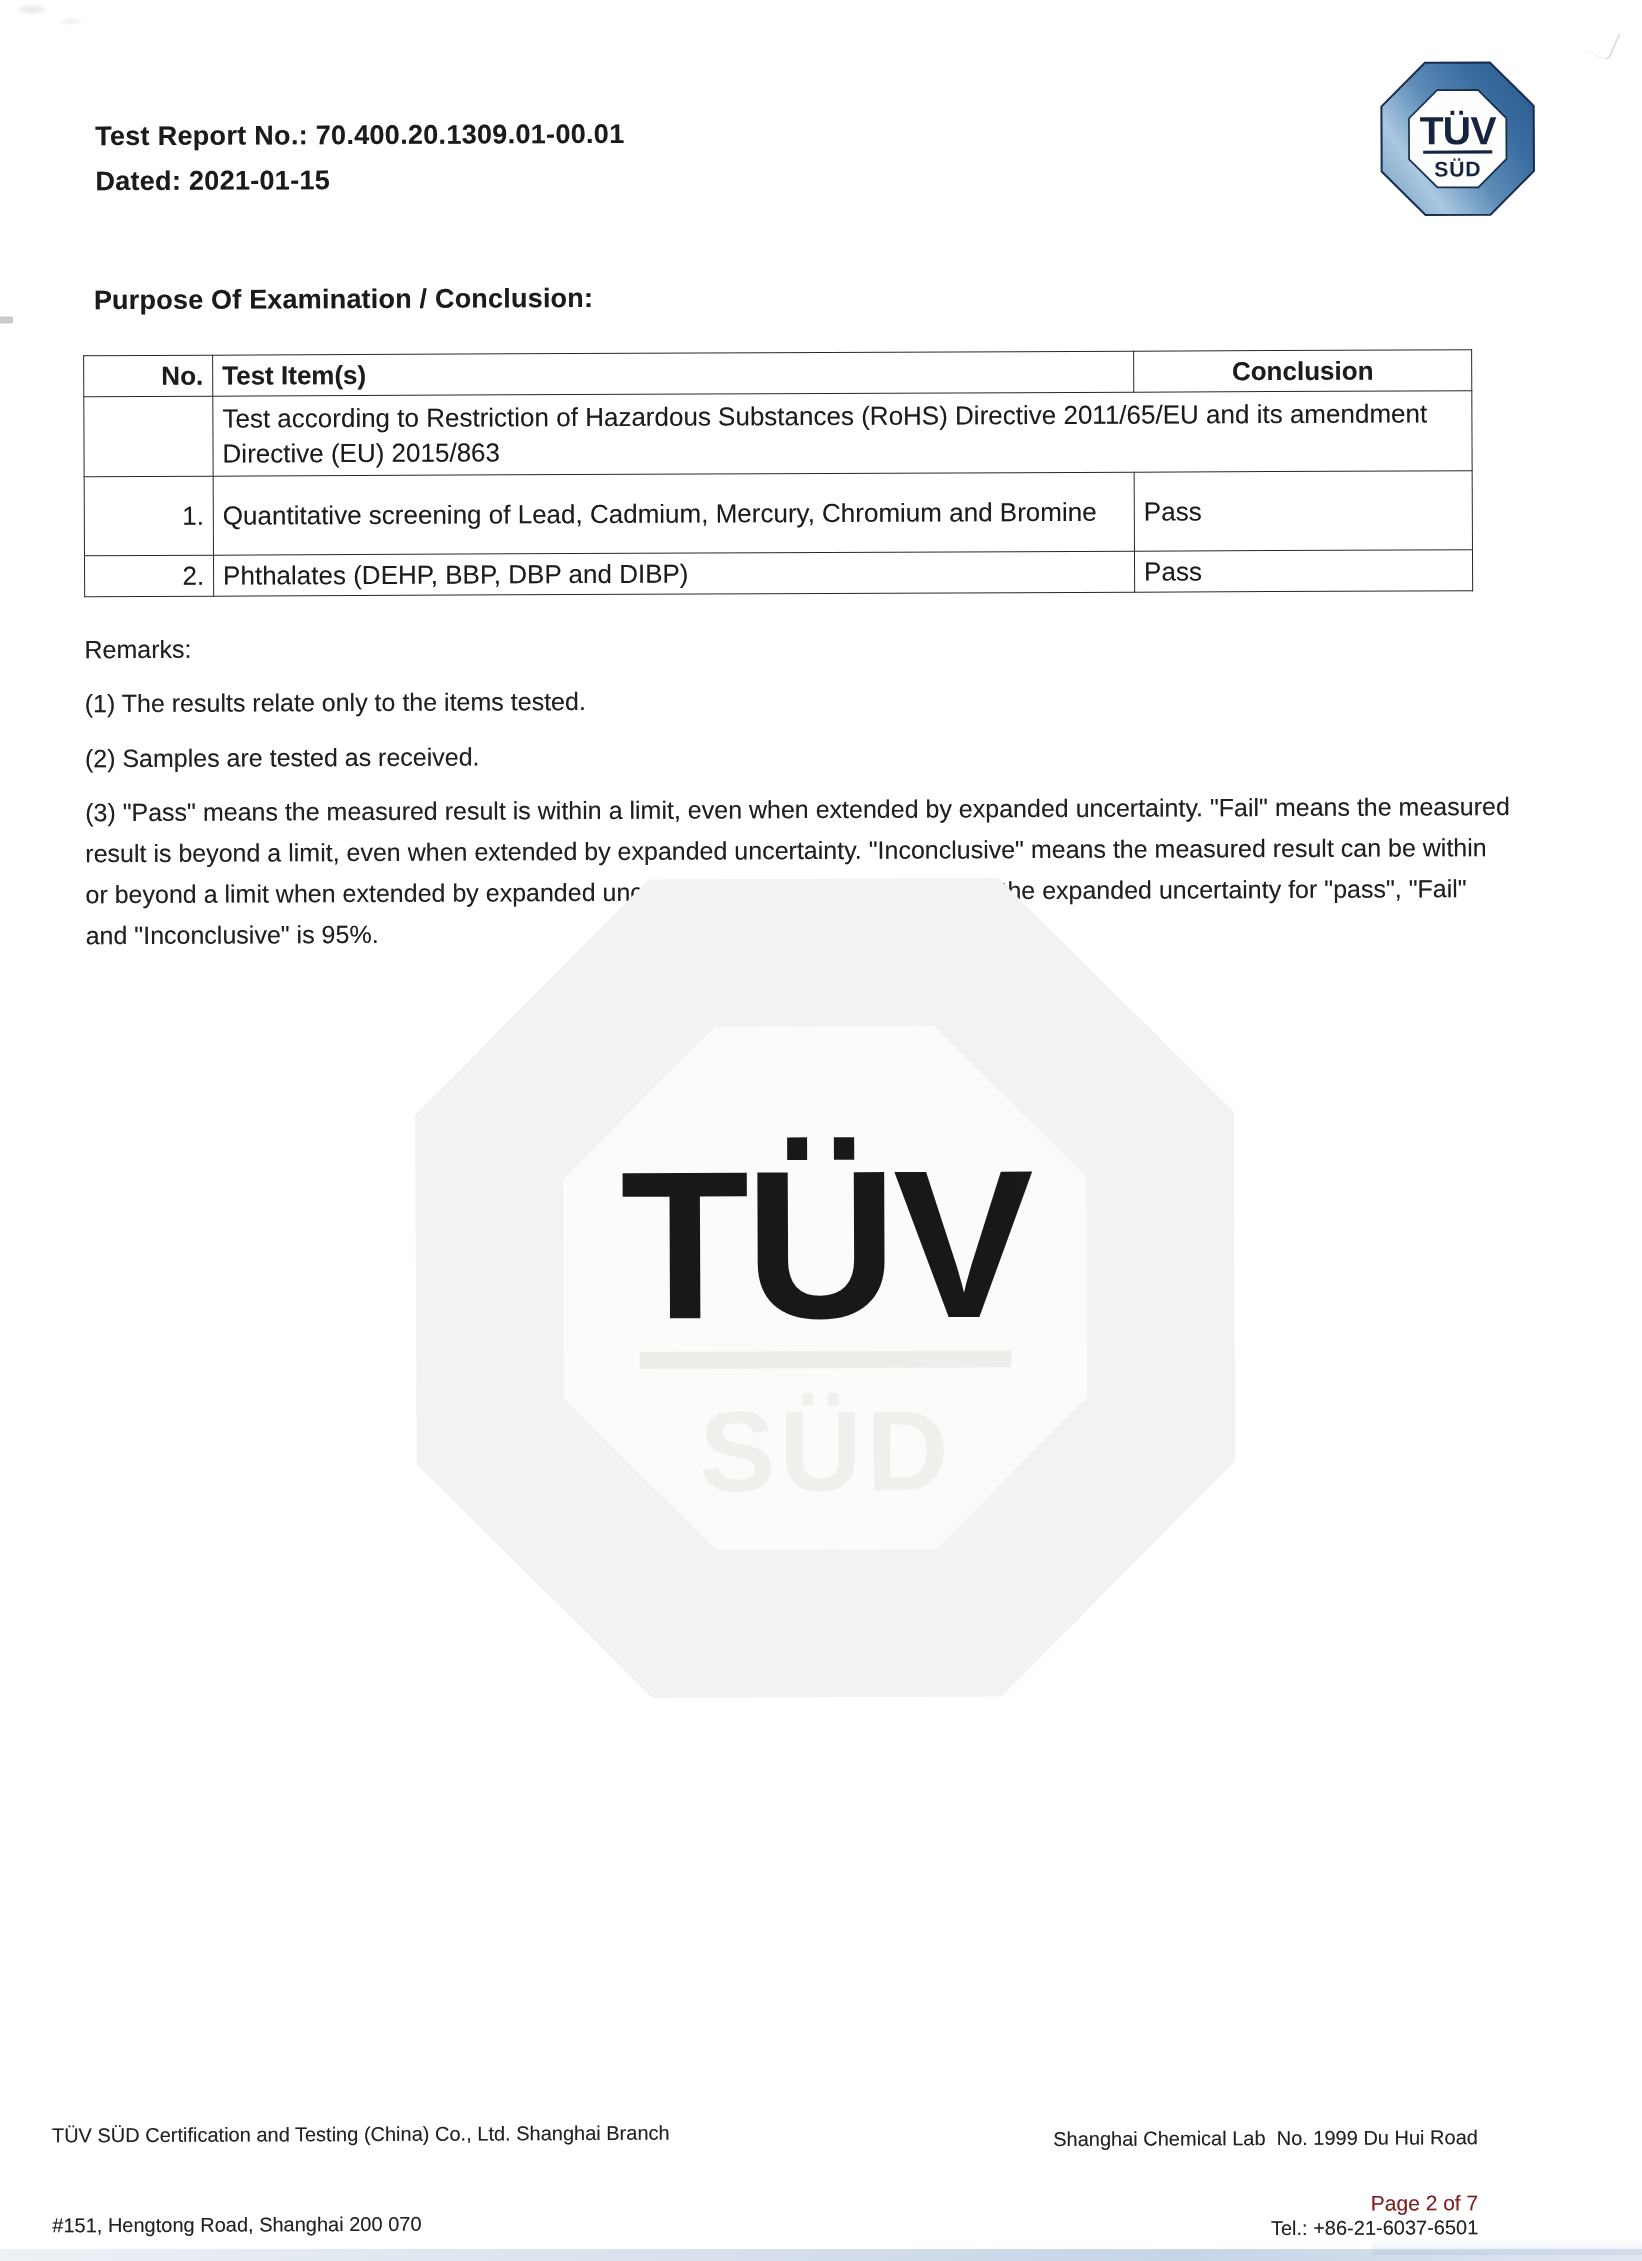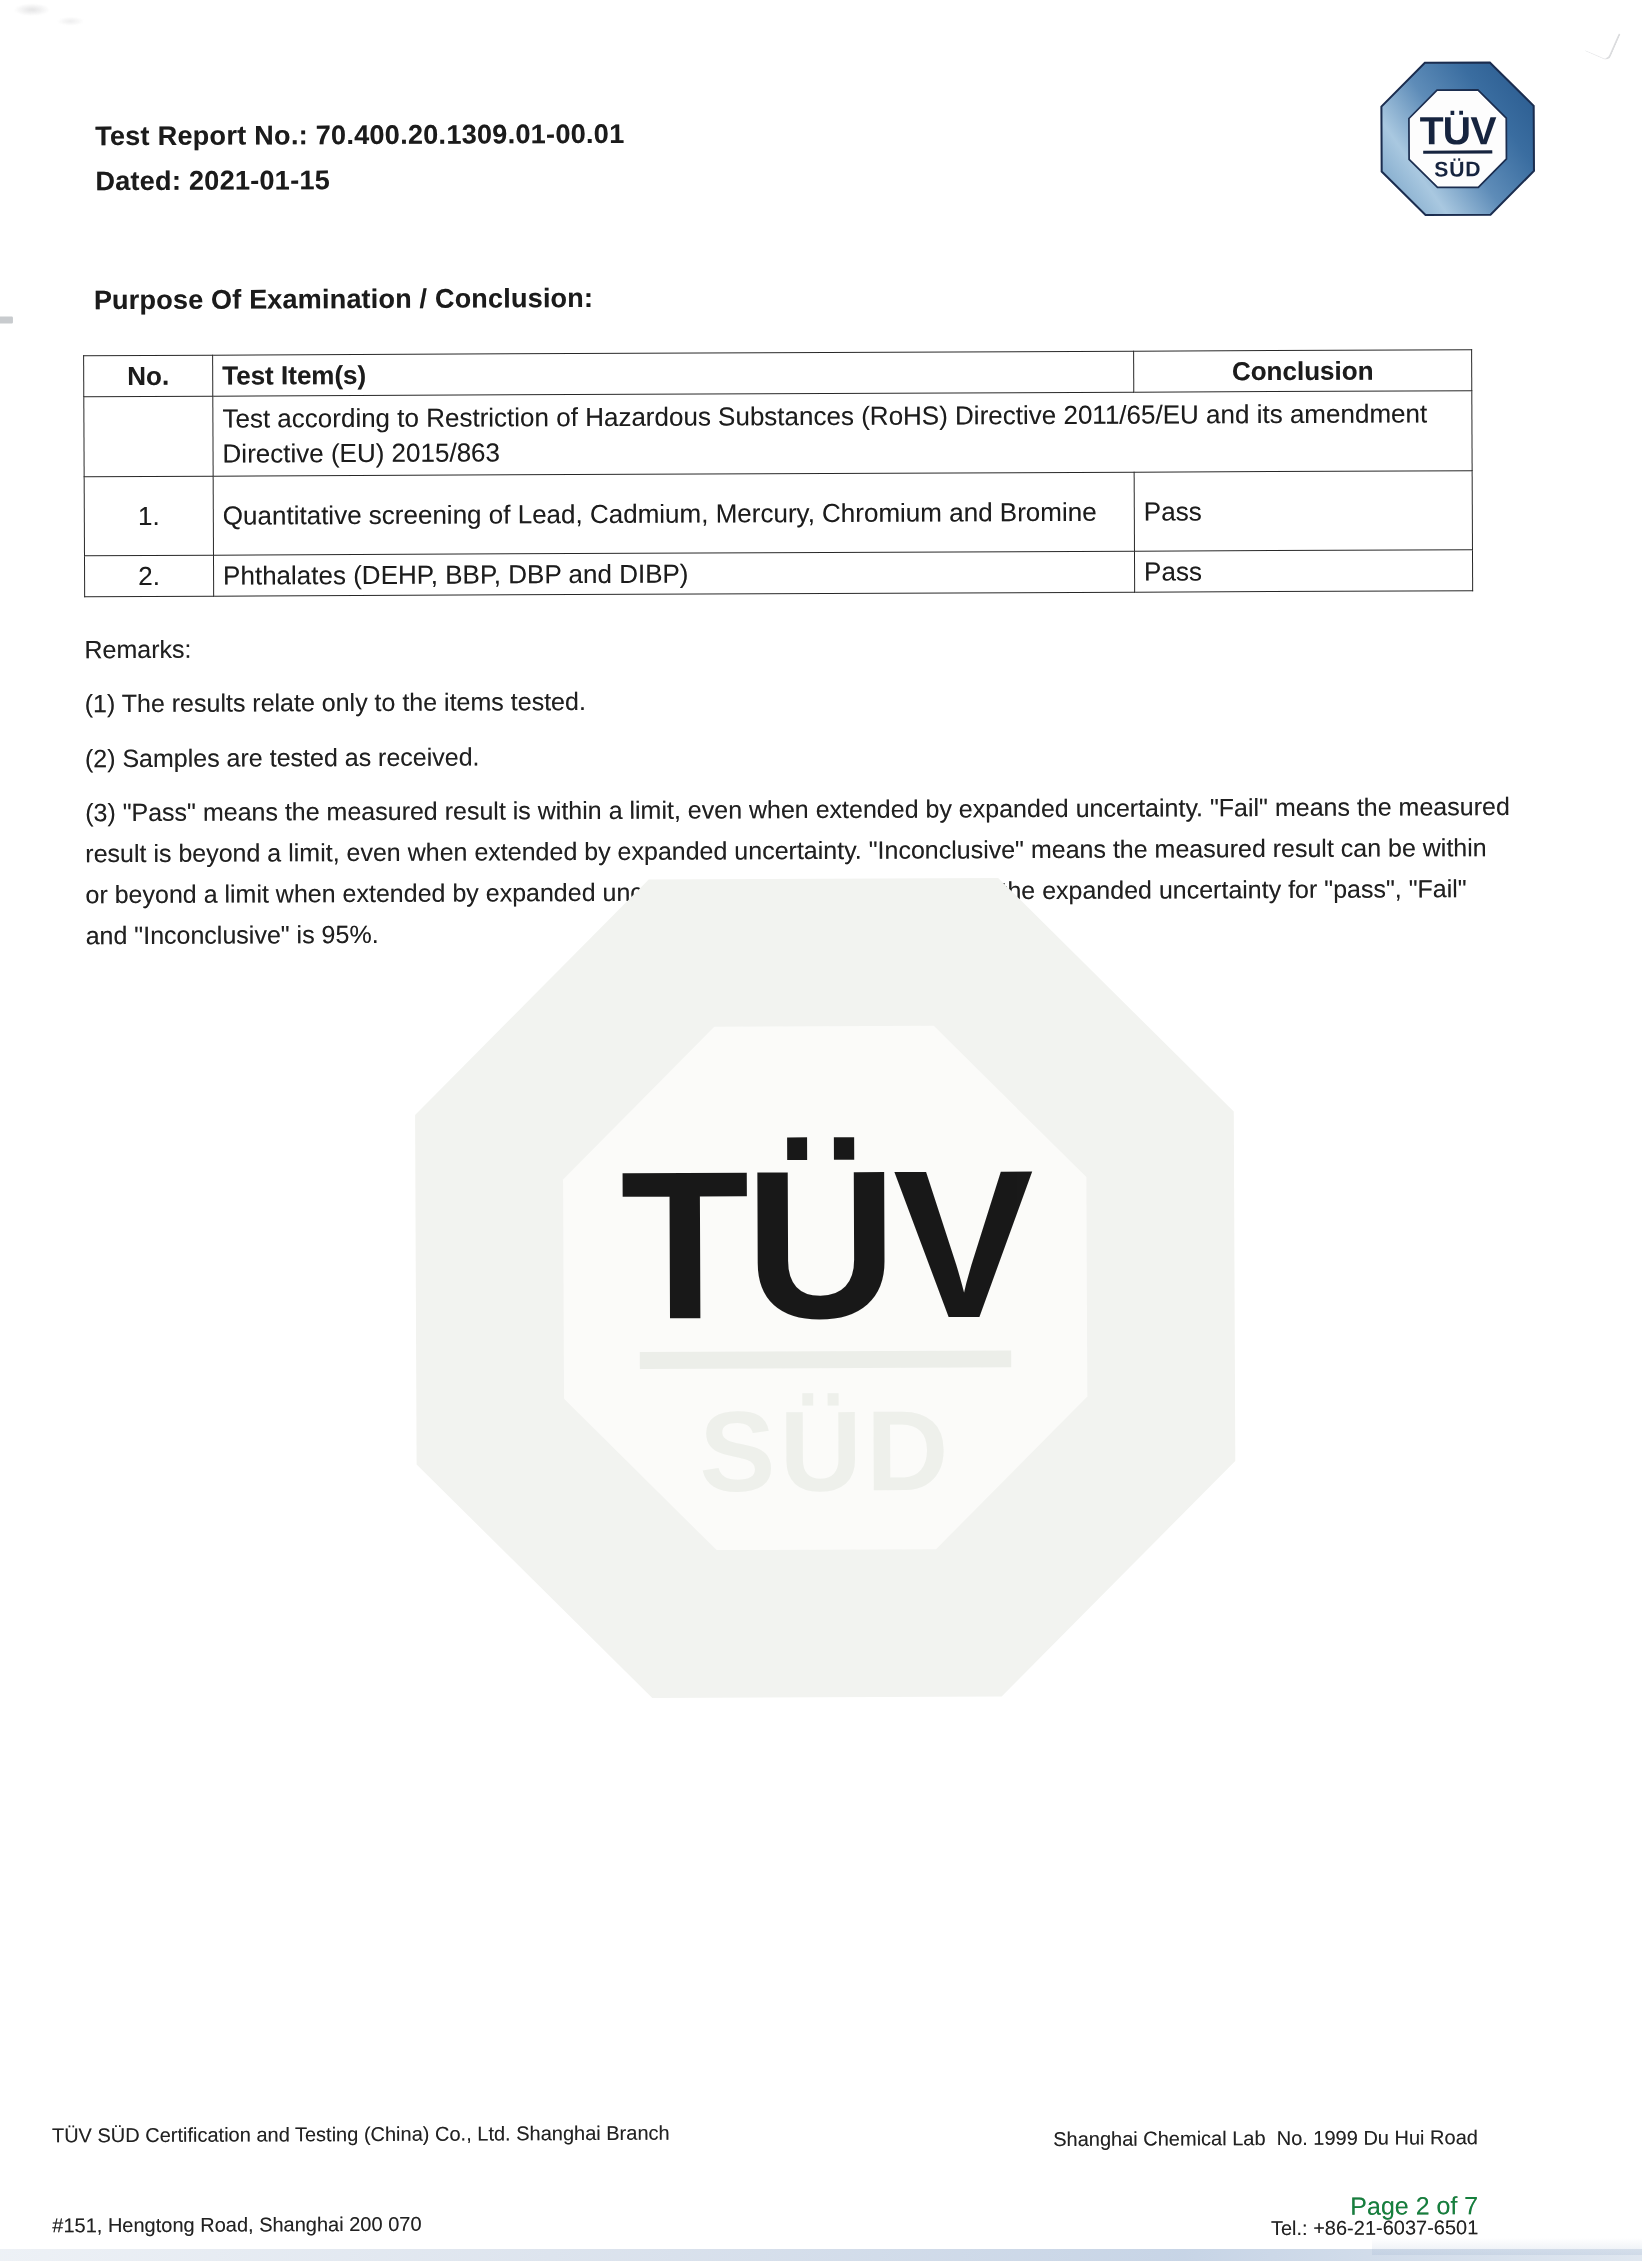--- a/index.html
+++ b/index.html
@@ -38,21 +38,21 @@
     position: absolute; left: 87px; top: 352px;
     width: 1389px; border-collapse: collapse; table-layout: fixed;
     font-size: 26px; color: #1c1c1c;
   }
   table.conclusion-table td {
     border: 1.9px solid #282828;
     padding: 2.6px 9px;
     vertical-align: middle;
     line-height: 35px;
   }
-  td.c-no   { text-align: center; margin-left: 40px; }
+  td.c-no   { text-align: right; margin-left: 40px; }
   tr.head td { height: 39px; font-weight: bold; }
   tr.head td.c-concl { text-align: center; }
   tr.intro td { height: 80px; vertical-align: middle; }
   tr.r1 td { height: 79px; }
   tr.r2 td { height: 41px; }
 
   
   .remarks {
     position: absolute; left: 87px; top: 626px; width: 1427px;
     font-size: 25px; line-height: 41px; color: #202020;
@@ -72,21 +72,21 @@
     font-size: 20px; line-height: 30px; color: #222;
     white-space: pre-wrap;
   }
   .footer-right {
     position: absolute; right: 169px; top: 2065px;
     font-size: 20px; line-height: 30px; color: #222;
     text-align: right; white-space: pre-wrap;
   }
   .page-number {
     position: absolute; right: 169px; top: 2194px;
-    font-size: 25px; color: #15803d;
+    font-size: 21px; color: #7f1d1d;
   }
 
   
   .corner-smudge {
     position: absolute; left: 18px; top: -3.9px; width: 97px; height: 39px;
     background:
       radial-gradient(ellipse 26px 9px at 19.3px 10.3px, rgba(120,120,125,0.20), transparent 70%),
       radial-gradient(ellipse 19.3px 6.4px at 58px 22px, rgba(130,130,135,0.14), transparent 70%);
     filter: blur(0.6px);
   }

